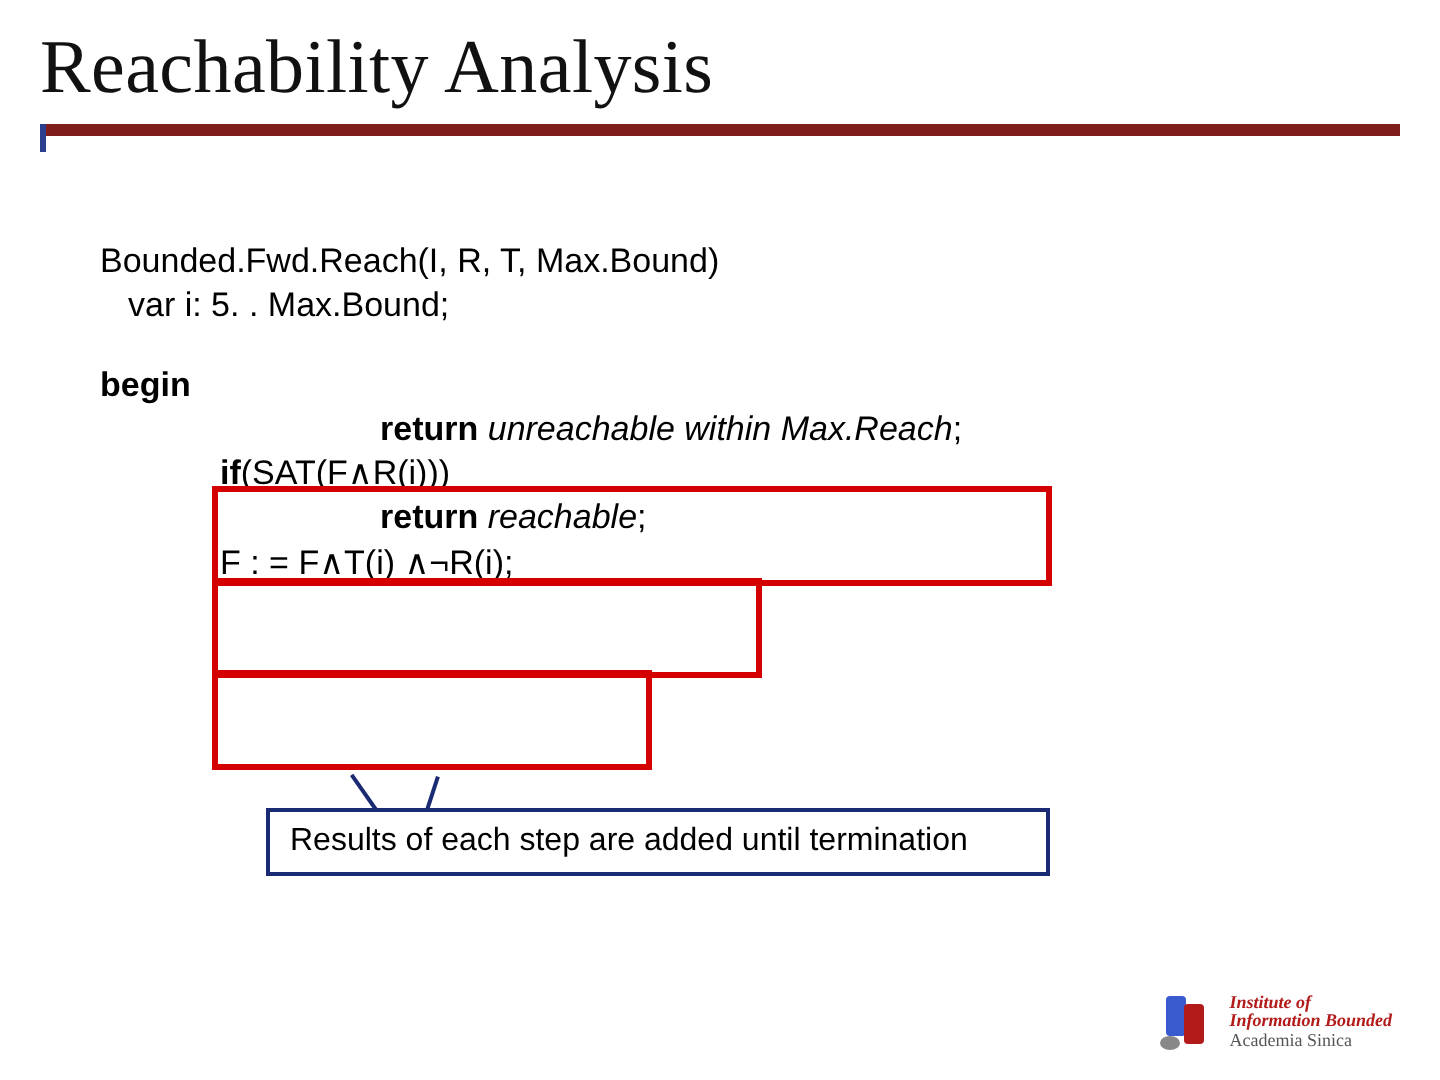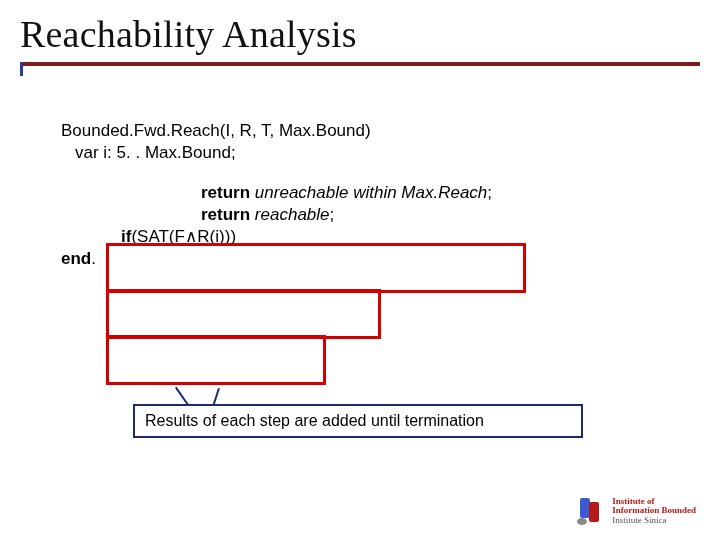--- a/index.html
+++ b/index.html
@@ -12,21 +12,21 @@
   .slide {
     position: relative;
     width: 720px;
     height: 540px;
   }
   .title-wrap {
     position: absolute;
     left: 20px;
     top: 12px;
     width: 680px;
-    border-bottom: 4px solid #7f1d1d;
+    border-bottom: 6px solid #7f1d1d;
     padding-bottom: 6px;
   }
   .left-tick {
     position: absolute;
     left: 20px;
     top: 62px;
     width: 3px;
     height: 14px;
     background: #2a3f8f;
   }
@@ -41,21 +41,20 @@
     left: 50px;
     top: 120px;
     width: 620px;
     color: #000;
   }
   .line {
     font-family: Arial, Helvetica, sans-serif;
     font-size: 17px;
     line-height: 1.3;
     white-space: nowrap;
-    margin-left: 11px;
   }
   .indent1 { padding-left: 14px; }
   .indent2 { padding-left: 60px; }
   .indent3 { padding-left: 140px; }
   .bold { font-weight: 700; }
   .ital { font-style: italic; }
   .spacer { height: 18px; }
   .redbox {
     position: absolute;
     border: 3px solid #d40000;
@@ -89,81 +88,80 @@
   }
   .logo-mark .l1 { position:absolute; left:6px; top:2px; width:10px; height:20px; background:#3a5bd0; border-radius:2px; }
   .logo-mark .l2 { position:absolute; left:15px; top:6px; width:10px; height:20px; background:#b31a1a; border-radius:2px; }
   .logo-mark .dot { position:absolute; left:3px; top:22px; width:10px; height:7px; background:#888; border-radius:50%; }
   .logo-text {
     font-family: Georgia, serif;
     font-size: 9px;
     line-height: 1.05;
     color: #333;
   }
-  .logo-text .top { color:#b31a1a; font-weight:700; }
+  .logo-text .top { color:#b31a1a; font-weight:700;font-style:italic; }
   .logo-text .bot { color:#555; }
 </style>
 </head>
 <body>
 
 <div class="slide">
 
   <div class="title-wrap">
     <div class="title">Reachability Analysis</div>
   </div>
   <div class="left-tick"></div>
 
   <div class="content">
     <div class="line">Bounded.Fwd.Reach(I, R, T, Max.Bound)</div>
     <div class="line indent1">var i: 5. . Max.Bound;</div>
     <div class="spacer"></div>
 
+    <div class="line bold">begin</div>
 
 
 
 
     <div class="line indent3">
       <span class="bold">return</span>
       <span> </span>
       <span class="ital">unreachable within </span><span class="ital">Max.Reach</span><span>;</span>
     </div>
 
+    <div class="line indent2">
+      <span class="bold">if</span><span>(SAT(F∧R(i)))</span>
+    </div>
+
     <div class="line indent3">
       <span class="bold">return</span>
       <span> </span>
       <span class="ital">reachable</span><span>;</span>
     </div>
 
-    <div class="line indent2">
-      <span class="bold">if</span><span>(SAT(F∧R(i)))</span>
-    </div>
+    <div class="line indent2">F : = F∧T(i) ∧¬R(i);</div>
 
-
-    <div class="line">
-      <span class="bold">end</span><span>.</span>
-    </div>
   </div>
 
   <div class="redbox" style="left:106px; top:243px; width:420px; height:50px;"></div>
   <div class="redbox" style="left:106px; top:289px; width:275px; height:50px;"></div>
   <div class="redbox" style="left:106px; top:335px; width:220px; height:50px;"></div>
 
   <div class="annot-line" style="left:175px; top:388px; height:30px; transform: rotate(-35deg);"></div>
   <div class="annot-line" style="left:218px; top:388px; height:28px; transform: rotate(18deg);"></div>
 
-  <div class="annot-box" style="left:133px; top:404px; width:450px;">
+  <div class="annot-box" style="left:133px; top:404px; width:392px;">
     <span>Results of each step are added until termination</span>
   </div>
 
   <div class="logo">
     <div class="logo-mark">
       <div class="l1"></div>
         <div class="l2"></div>
         <div class="dot"></div>
     </div>
     <div class="logo-text">
       <div class="top">Institute of</div>
       <div class="top">Information Bounded</div>
-      <div class="bot">Institute Sinica</div>
+      <div class="bot">Academia Sinica</div>
     </div>
   </div>
 
 </div>
 
 </body></html>

